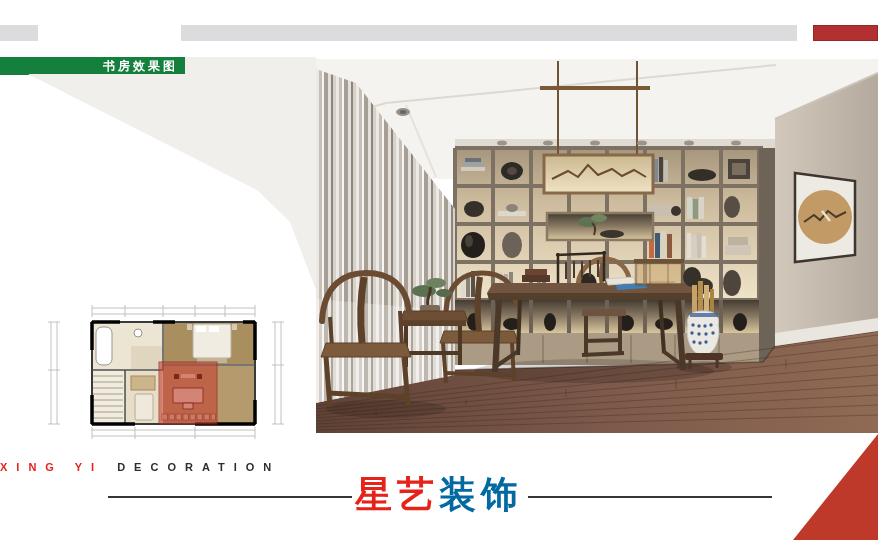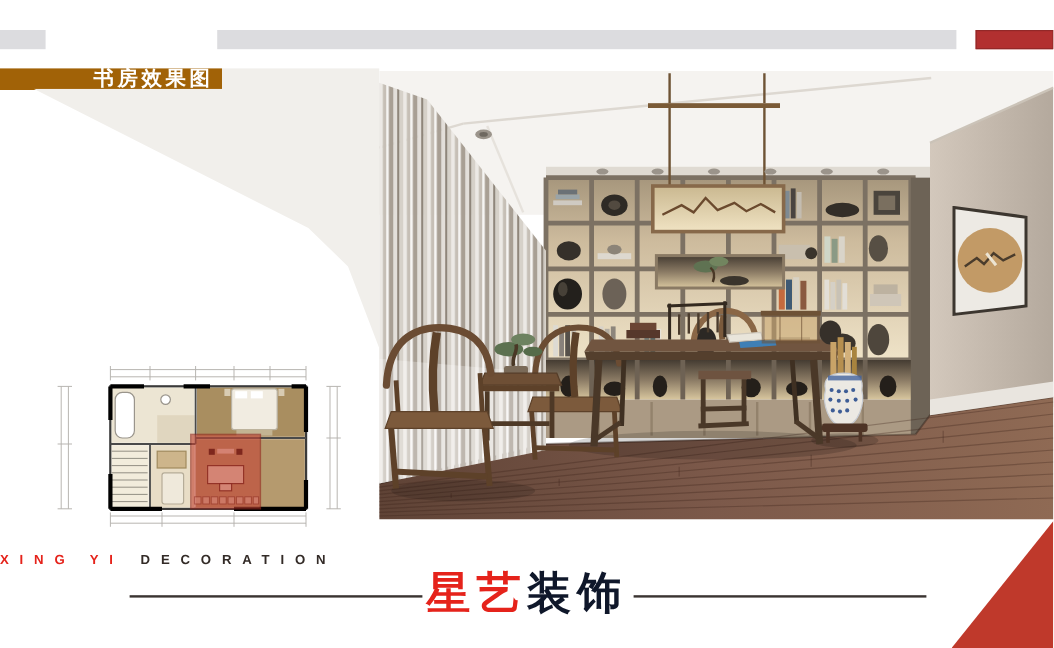--- a/index.html
+++ b/index.html
@@ -7,38 +7,38 @@
   .canvas { position:relative; width:878px; height:540px; background:#ffffff; overflow:hidden; }
 
   
   .bar { position:absolute; top:25px; height:16px; }
   .bar-left  { left:0;   width:38px;  background:#dcdcdf; }
   .bar-long  { left:181px; width:616px; background:#dcdcdf; }
   .bar-red   { left:813px; width:65px; background:#b23030; border:1px solid #932828; }
 
   
   .badge-strip { position:absolute; left:185px; top:57px; width:131px; height:18px; background:#f1efeb; }
-  .badge { position:absolute; left:0; top:57px; width:185px; height:18px; background:#a16207;
-           color:#ffffff; font-family:"DejaVu Serif", serif; font-weight:bold; font-size:17px;
+  .badge { position:absolute; left:0; top:57px; width:185px; height:18px; background:#15803d;
+           color:#ffffff; font-family:"DejaVu Serif", serif; font-weight:bold; font-size:12px;
            line-height:18px; text-align:right; padding-right:7px; letter-spacing:3px; }
 
   .wedge { position:absolute; left:0; top:74px; }
   .photo { position:absolute; left:316px; top:59px; }
   .plan  { position:absolute; left:45px; top:300px; }
 
   
   .brand-en { position:absolute; left:0; top:461px; width:878px; text-align:left;
               font-size:11px; font-weight:bold; letter-spacing:9px; }
   .brand-en .red  { color:#e5231b; }
   .brand-en .dark { color:#332b27; margin-left:14px; }
   .brand-cn { position:absolute; left:0; top:474px; width:878px; text-align:center;
               font-size:37px; font-weight:bold; letter-spacing:5px; line-height:42px;
               font-family:"Liberation Sans", sans-serif; }
   .brand-cn .red  { color:#e5231b;text-align:right; }
-  .brand-cn .dark { color:#0f172a; }
+  .brand-cn .dark { color:#0369a1; }
   .rule { position:absolute; top:496px; height:2px; background:#3a3431; }
   .rule-left  { left:108px; width:244px; }
   .rule-right { left:528px; width:244px; }
 
   .corner-triangle { position:absolute; left:793px; top:434px; width:85px; height:106px;
                      background:#bf392b; clip-path:polygon(100% 0%, 100% 100%, 0% 100%); }
 </style>
 </head>
 <body>
 

